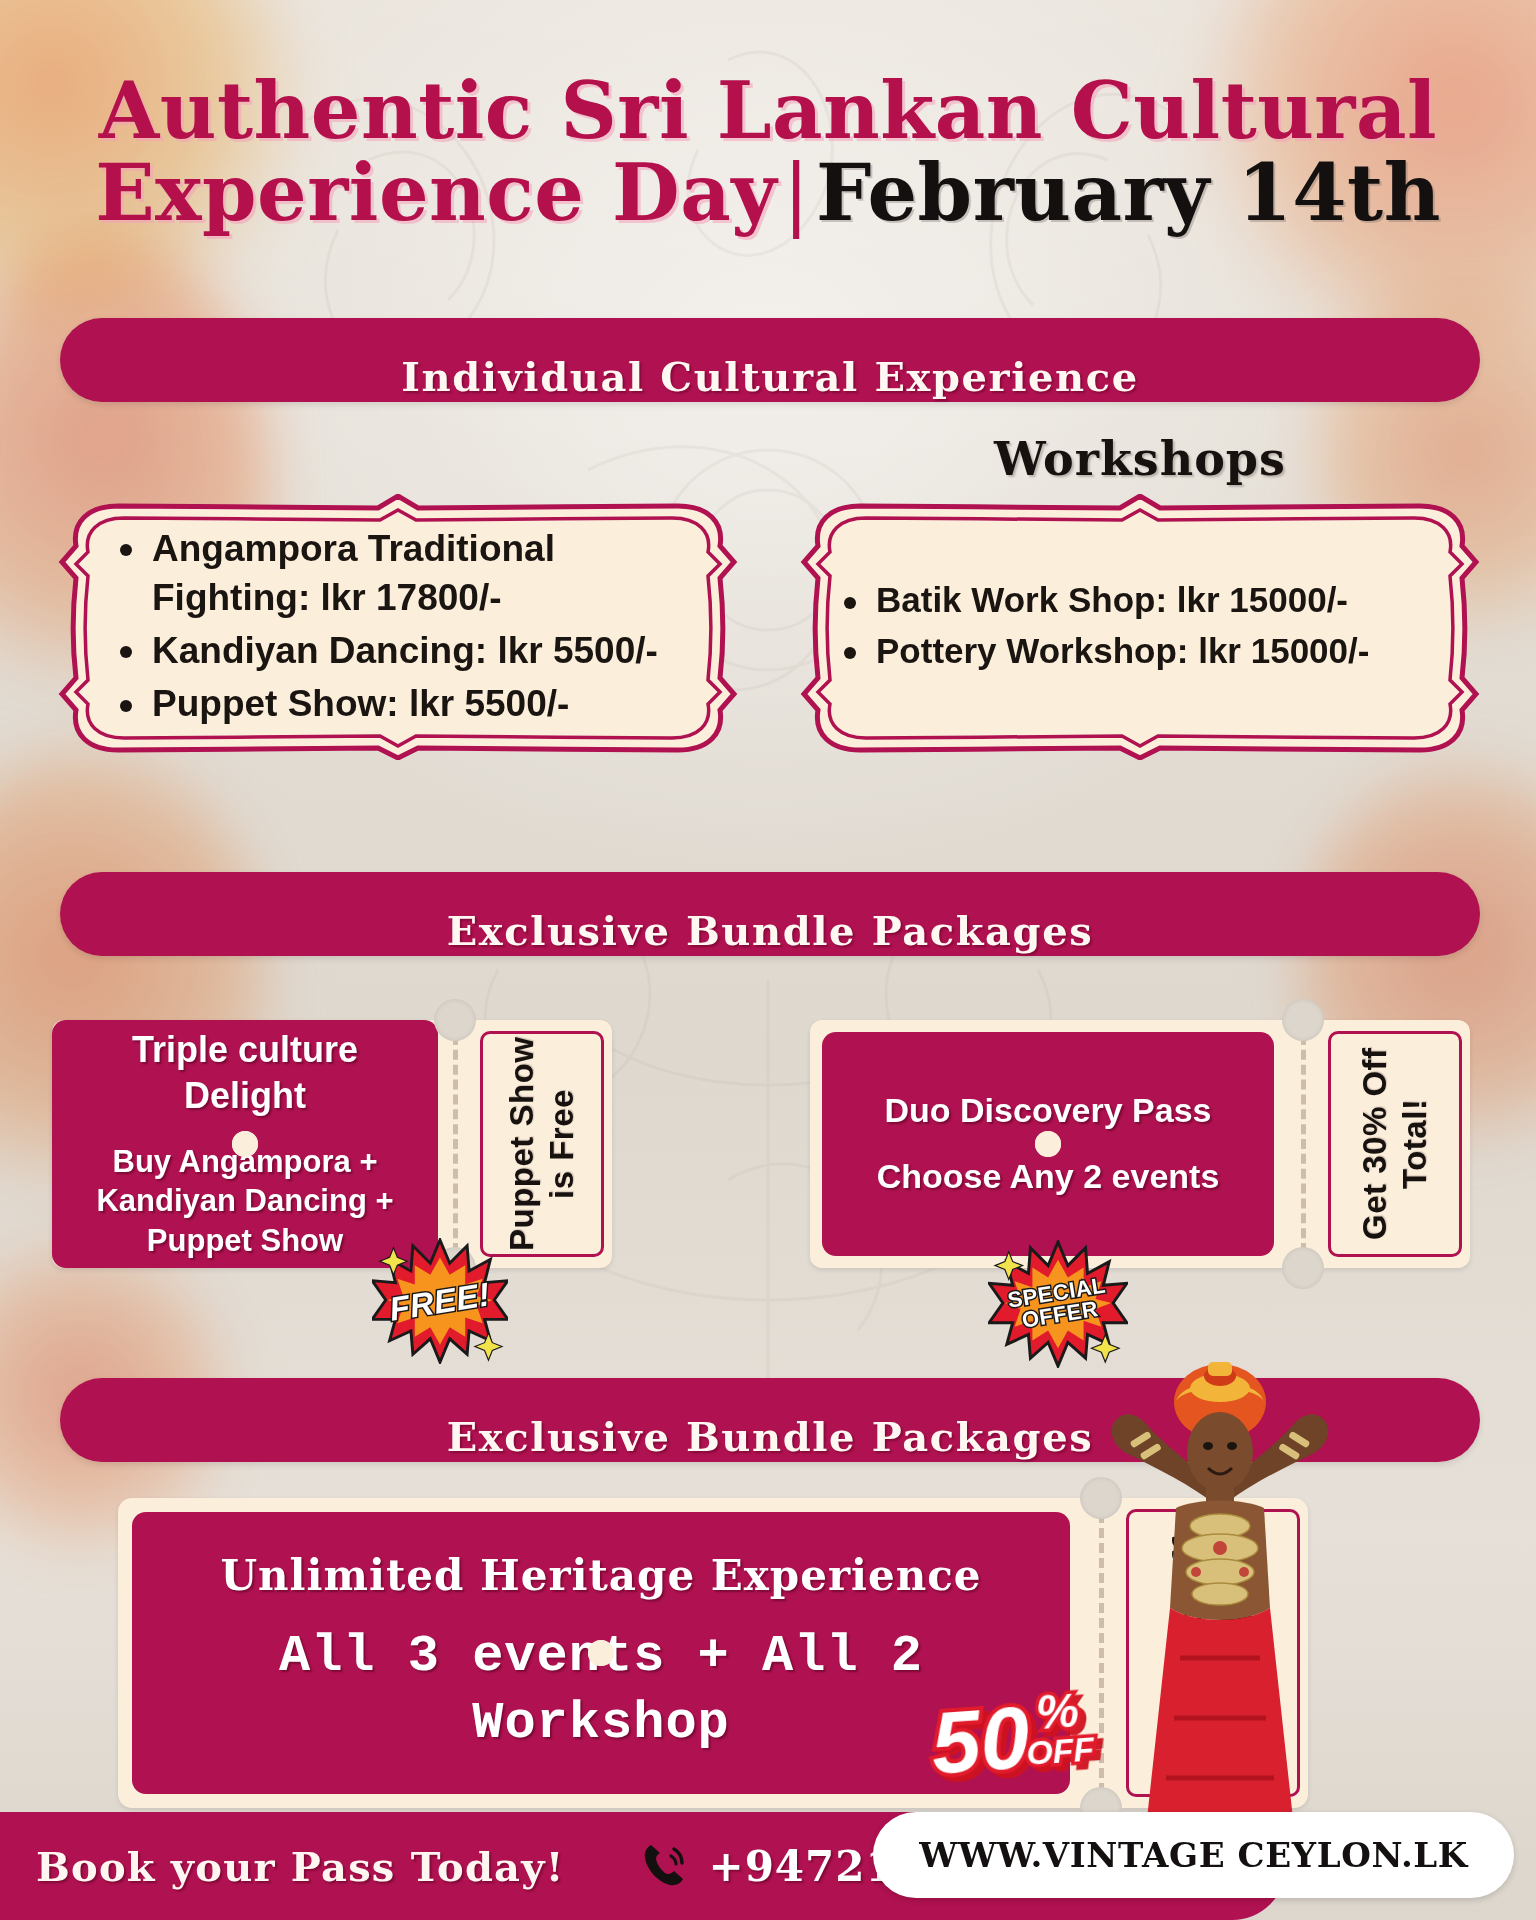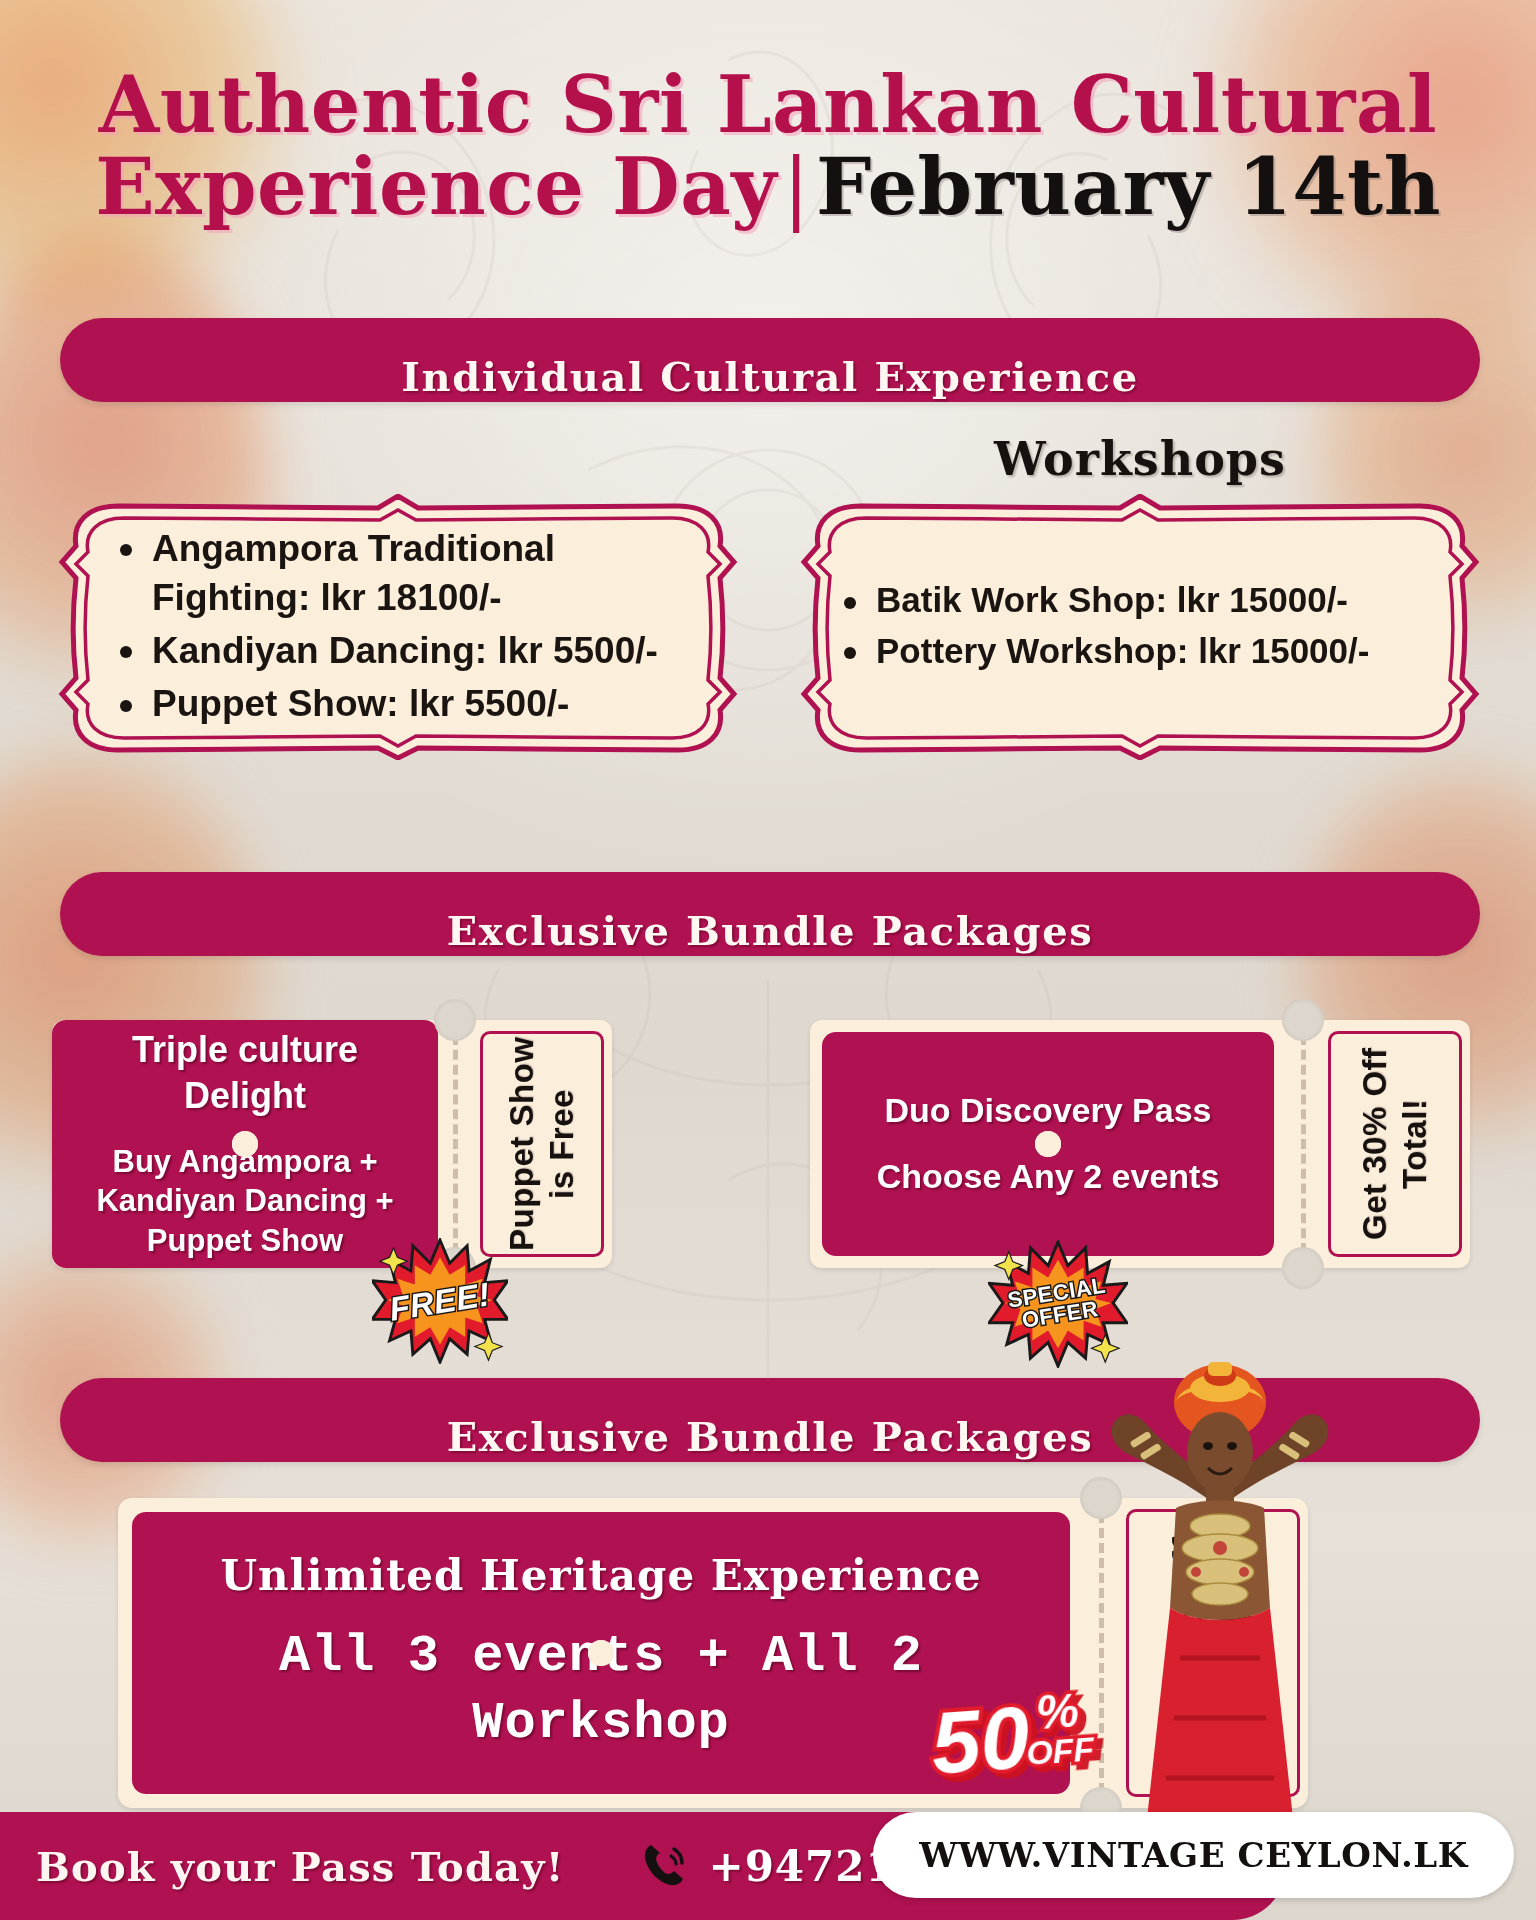--- a/index.html
+++ b/index.html
@@ -48,21 +48,21 @@
        background:radial-gradient(circle at 50% 50%,#fba178,#ffd2ae 50%,rgba(255,210,174,0) 75%); }
   .w5{ left:-90px; top:740px; width:360px; height:480px;
        background:radial-gradient(circle at 45% 45%,#fb8f5f,#ffc59b 48%,rgba(255,197,155,0) 74%); }
   .w6{ right:-90px; top:760px; width:330px; height:420px;
        background:radial-gradient(circle at 50% 45%,#f98f6c,#ffc7a4 50%,rgba(255,199,164,0) 74%); }
   .w7{ left:-70px; top:1230px; width:300px; height:330px;
        background:radial-gradient(circle at 50% 50%,#f98e6f,#ffcbaa 50%,rgba(255,203,170,0) 76%); }
 
   
   .title-wrap{
-    position:absolute; left:0; right:0; top:64px;
+    position:absolute; left:0; right:0; top:70px;
     text-align:center; z-index:6;
     padding:0 44px;
   }
   .title-line{
     font-family:"DejaVu Serif", serif;
     font-weight:700;
     font-size:78px;
     line-height:1.05;
     letter-spacing:.5px;
     white-space:nowrap;
@@ -424,21 +424,21 @@
       <path d="M76 24 C 154 24, 262 26, 332 26 L350 16 L368 26
                C 438 26, 546 24, 624 24 C 650 24, 664 38, 660 58
                L672 70 L660 82 C 664 118, 664 150, 660 186 L672 198 L660 210
                C 664 230, 650 244, 624 244 C 546 244, 438 242, 368 242
                L350 252 L332 242 C 262 242, 154 244, 76 244
                C 50 244, 36 230, 40 210 L28 198 L40 186
                C 36 150, 36 118, 40 82 L28 70 L40 58 C 36 38, 50 24, 76 24 Z" fill="none" stroke="#b01150" stroke-width="3.5"></path>
     </svg>
     <div class="card-body">
       <ul>
-        <li>Angampora Traditional Fighting: lkr 18100/-</li>
+        <li>Angampora Traditional Fighting: lkr 17800/-</li>
         <li>Kandiyan Dancing: lkr 5500/-</li>
         <li>Puppet Show: lkr 5500/-</li>
       </ul>
     </div>
   </div>
 
   <div class="ornate-card" id="card-workshops">
     <svg viewBox="0 0 700 266" preserveAspectRatio="none">
       <path d="M70 12 C 150 12, 260 14, 330 14 L350 2 L370 14 C 440 14, 550 12, 630 12
                C 660 12, 676 28, 672 52 L686 68 L672 84 C 676 120, 676 150, 672 184

